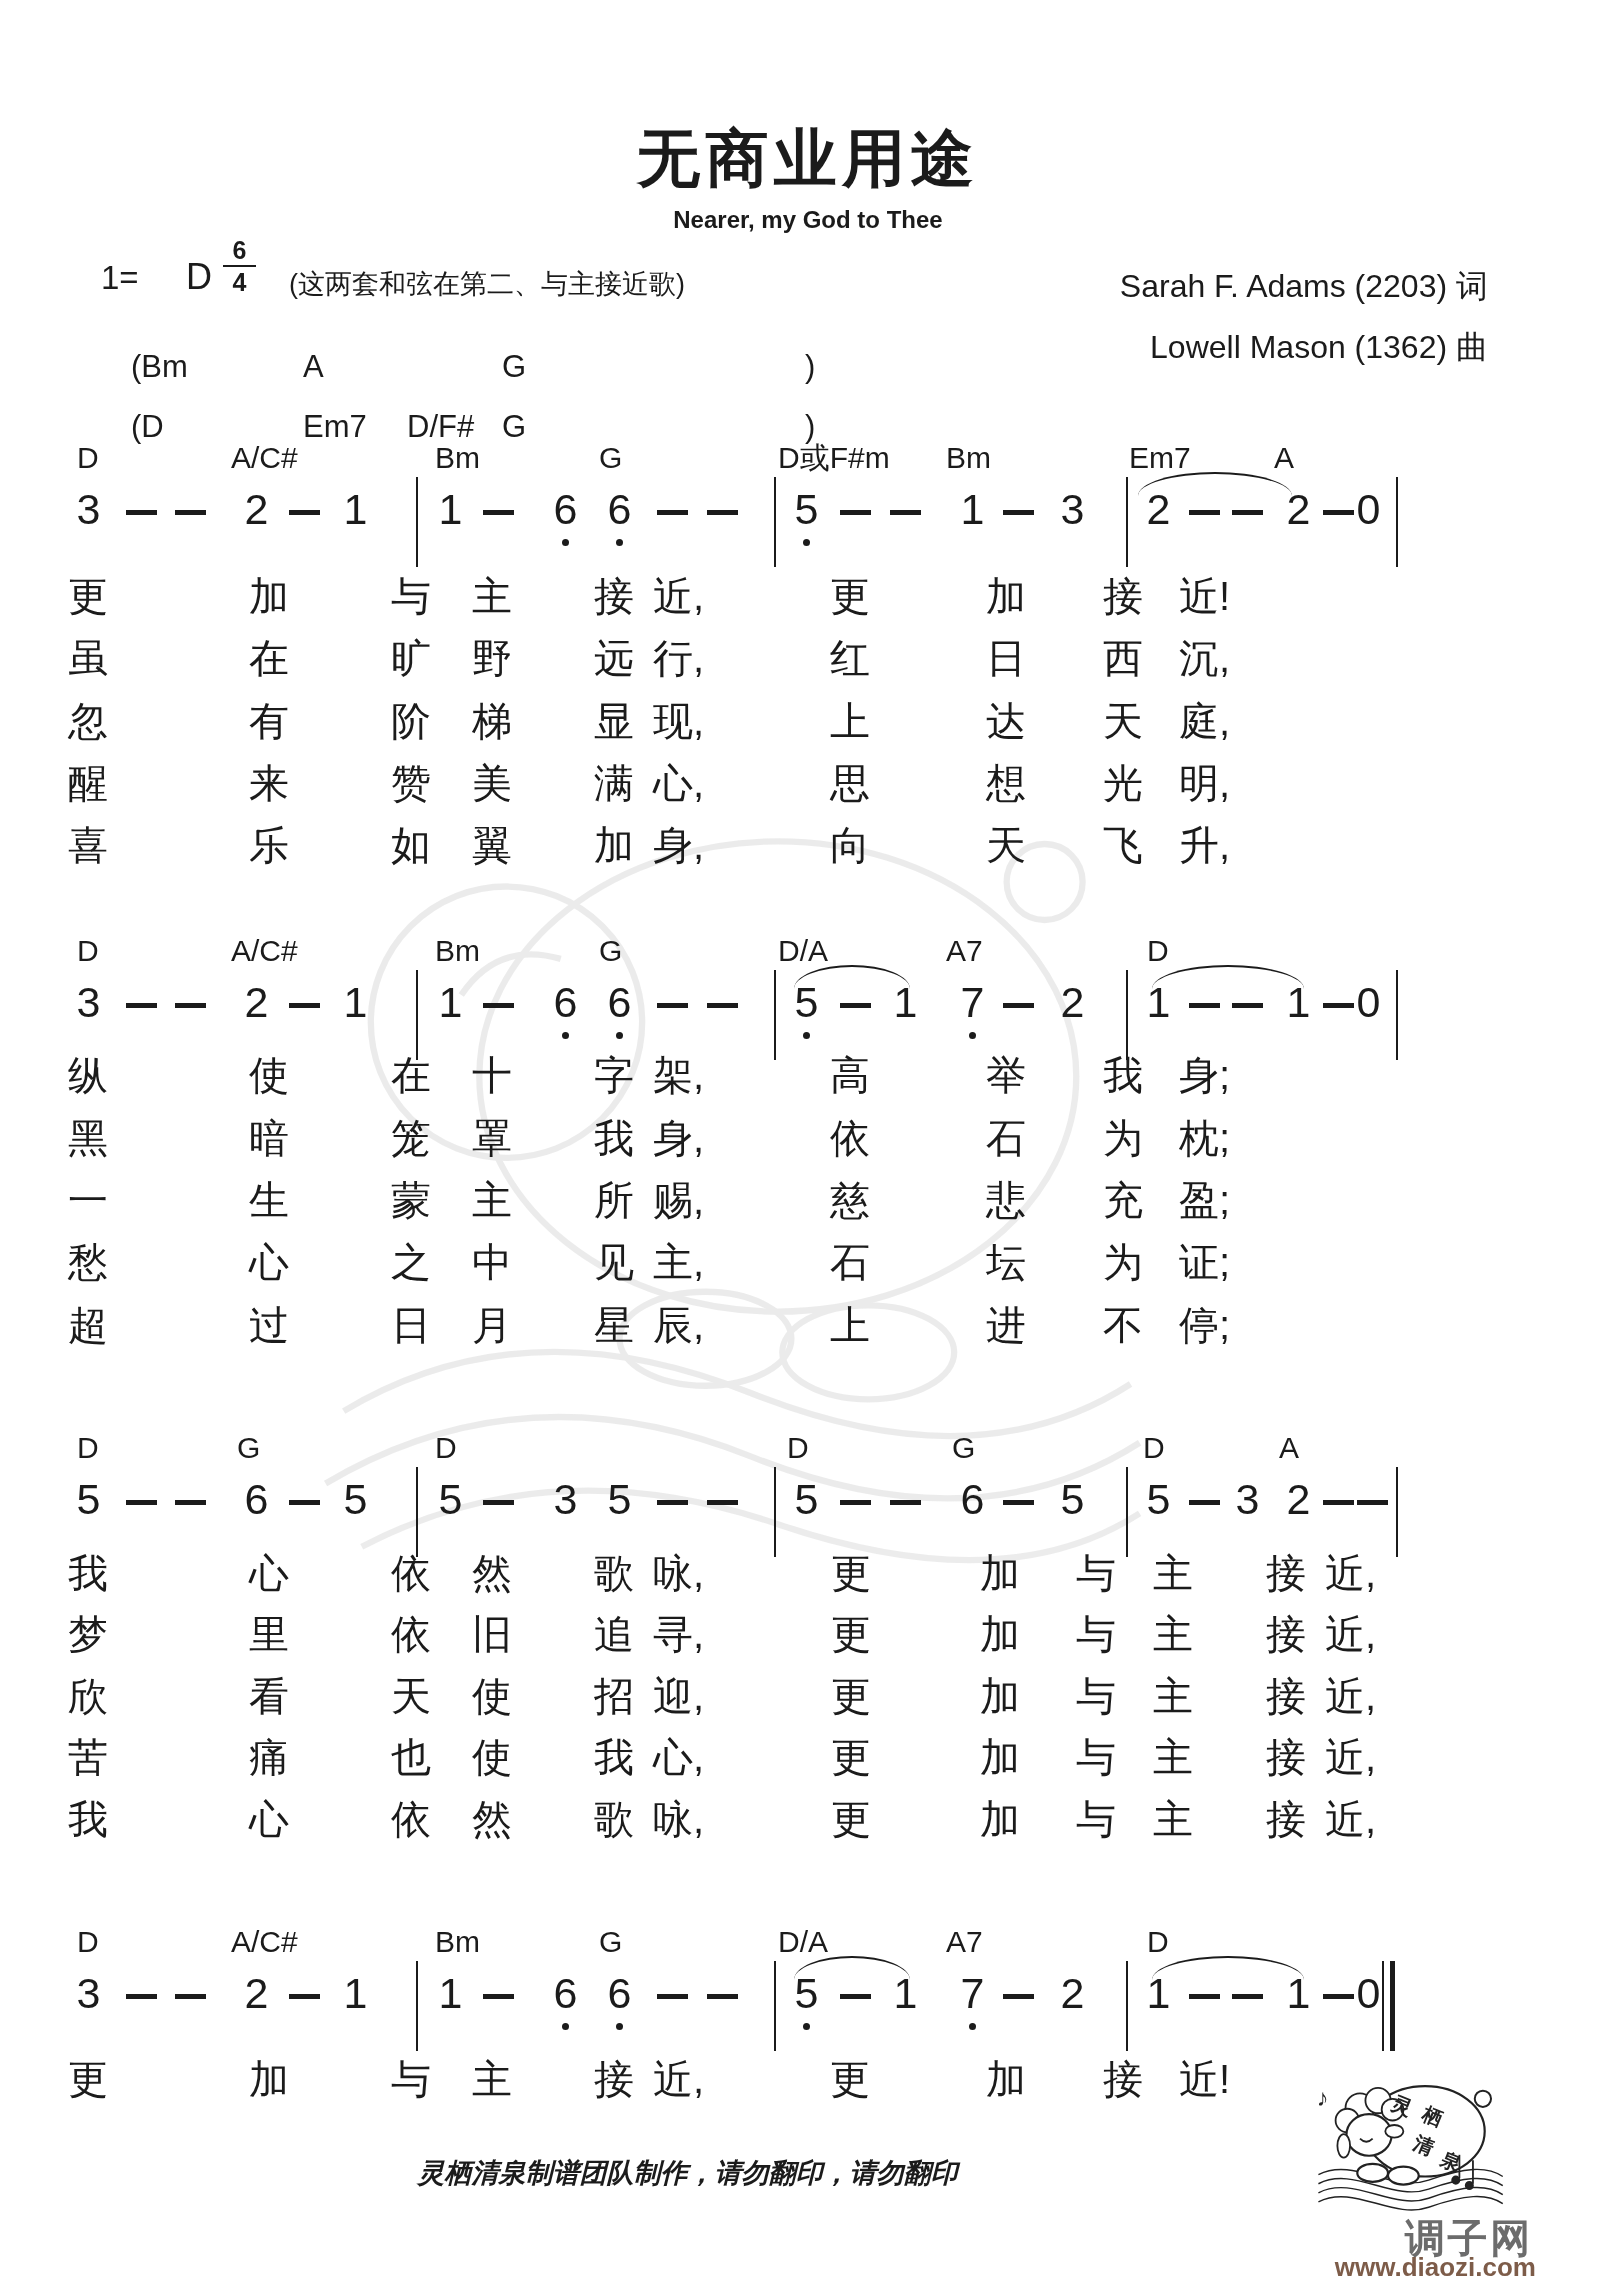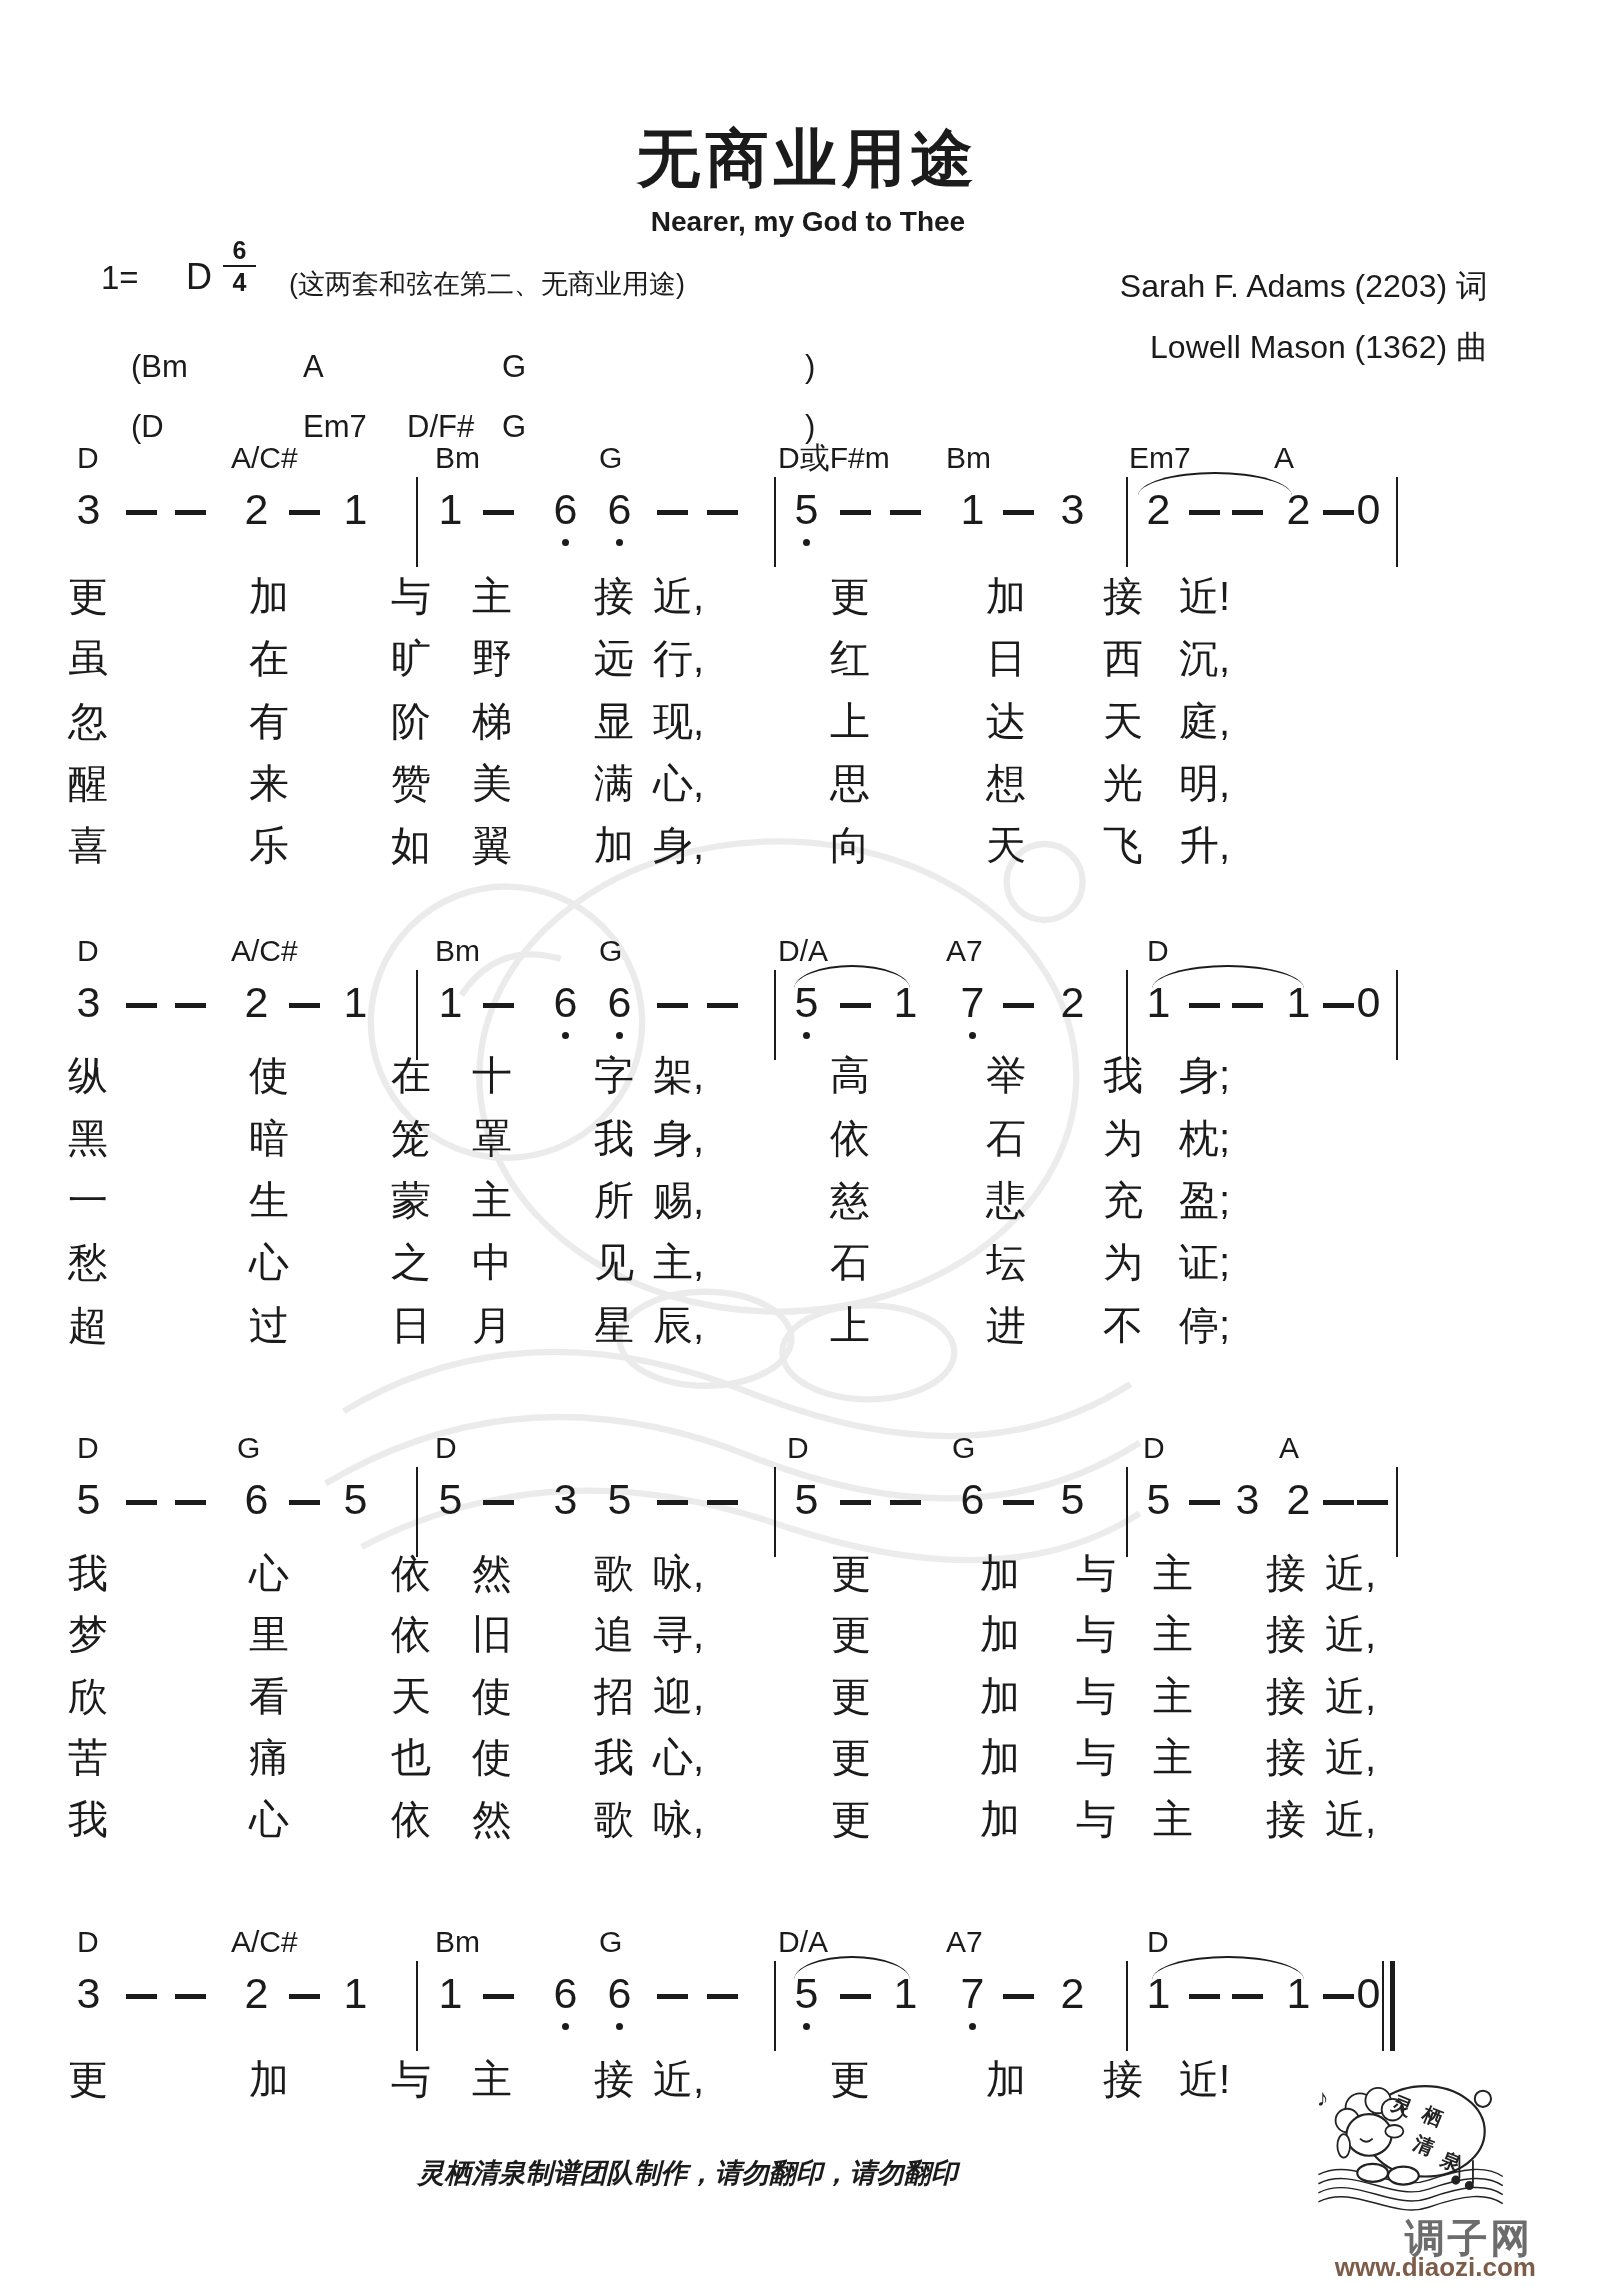--- a/index.html
+++ b/index.html
@@ -5,21 +5,21 @@
   :root{ --ink:#1b1b1b; }
   html,body{margin:0;padding:0;}
   body{
     width:1616px;height:2285px;position:relative;background:#ffffff;
     font-family:"Liberation Sans", sans-serif;color:var(--ink);overflow:hidden;
   }
   .abs{position:absolute;white-space:nowrap;}
 
   
   .title{left:0;right:0;top:116px;text-align:center;font-size:63px;font-weight:900;letter-spacing:5.4px;}
-  .subtitle{left:0;right:0;top:206px;text-align:center;font-size:28px;font-weight:600;}
+  .subtitle{left:0;right:0;top:206px;text-align:center;font-size:24px;font-weight:600;}
   .keylabel{left:101px;top:259px;font-size:33px;font-weight:500;}
   .keyvalue{left:186px;top:256px;font-size:36px;font-weight:500;}
   .meter{left:223px;top:235px;width:33px;text-align:center;font-weight:600;}
   .meter span{display:block;font-size:25px;line-height:30px;}
   .meter .m-top{border-bottom:2.7px solid var(--ink);}
   .usagenote{left:289px;top:266px;font-size:27px;}
   .author{right:128px;top:265px;font-size:32px;text-align:right;}
   .author2{right:128px;top:326px;font-size:32px;text-align:right;}
 
   
@@ -64,21 +64,21 @@
 </svg>
 
 <div class="abs title">无商业用途</div>
 <div class="abs subtitle">Nearer, my God to Thee</div>
 <div class="abs keylabel">1=</div>
 <div class="abs keyvalue">D</div>
 <div class="abs meter">
   <span class="m-top">6</span>
   <span class="m-bot">4</span>
 </div>
-<div class="abs usagenote">(这两套和弦在第二、无商业用途)</div>
+<div class="abs usagenote">(这两套和弦在第二、与主接近歌)</div>
 <div class="abs author">Sarah F. Adams (2203) 词</div>
 <div class="abs author2">Lowell Mason (1362) 曲</div>
 
 <div id="sheet">
     <div class="altline" style="top: 349px;">
       <div class="tok" style="left: 131px;">(Bm</div>
       <div class="tok" style="left: 303px;">A</div>
       <div class="tok" style="left: 502px;">G</div>
       <div class="tok" style="left: 805px;">)</div>
     </div>

